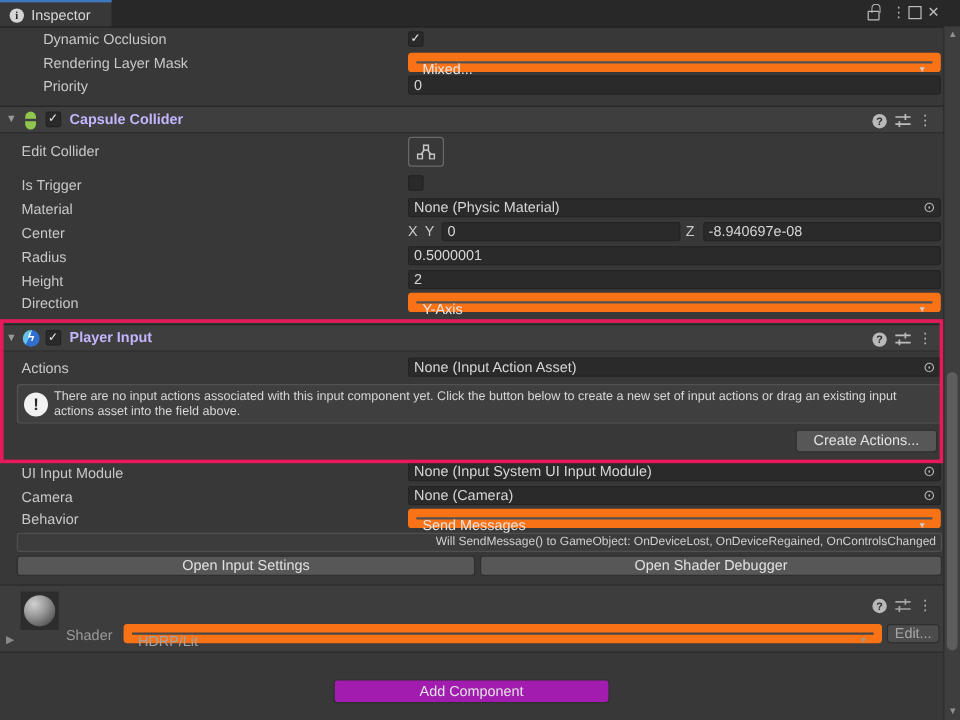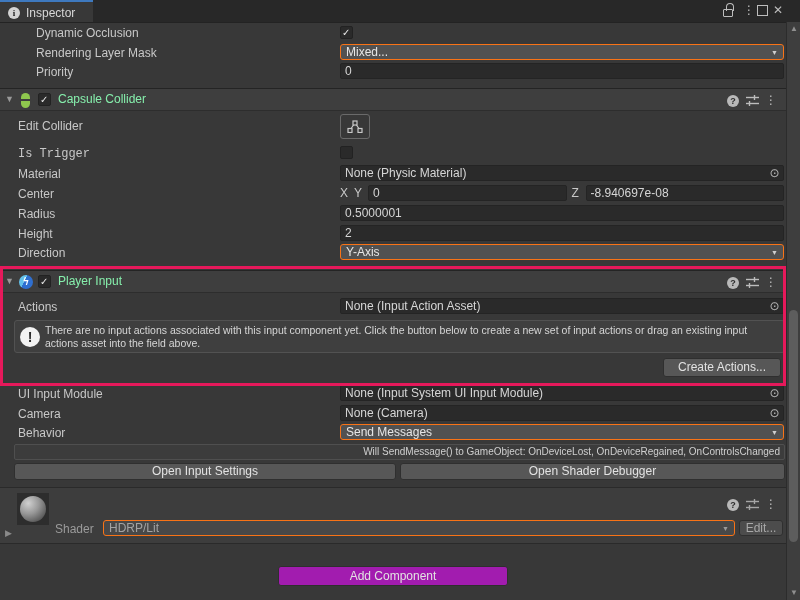--- a/index.html
+++ b/index.html
@@ -20,33 +20,33 @@
   .wctl{position:absolute;top:3px;height:14px;color:#bdbdbd;font-size:12px;line-height:14px;}
   .lock-body{position:absolute;left:1px;top:6px;width:8px;height:6px;border:1.5px solid #bdbdbd;border-radius:1px;}
   .lock-shackle{position:absolute;left:4px;top:0px;width:6px;height:7px;border:1.5px solid #bdbdbd;border-bottom:none;border-radius:4px 4px 0 0;}
   
   .lbl{position:absolute;left:18px;top:2px;white-space:nowrap;color:#c8c8c8;}
   .lbl.ind{left:36px;}
   .row{position:absolute;left:0;width:800px;height:18px;}
   .ctrl{position:absolute;left:340px;right:16px;top:0;height:16px;}
   .field{position:absolute;inset:0;background:#2a2a2a;border:1px solid #242424;border-radius:2px;
     color:#d6d6d6;padding:0 4px;line-height:14px;box-sizing:border-box;white-space:nowrap;overflow:hidden;}
-  .dd{position:absolute;inset:0;background:#515151;border:1px solid #f97316;border-radius:3px;
+  .dd{position:absolute;inset:0;background:#515151;border:7px solid #f97316;border-radius:3px;
     color:#e6e6e6;padding:0 5px;line-height:14px;box-sizing:border-box;white-space:nowrap;}
   .dd .arr{position:absolute;right:5px;top:4px;font-size:7px;color:#cfcfcf;line-height:7px;}
   .obj-pick{position:absolute;right:2px;top:1px;width:13px;height:13px;color:#b8b8b8;font-size:12px;line-height:13px;text-align:center;}
   .cb{position:absolute;width:13px;height:13px;background:#2a2a2a;border:1px solid #222;border-radius:2px;box-sizing:border-box;}
   .cb .tick{position:absolute;left:1px;top:-1px;font-size:10px;color:#e8e8e8;line-height:13px;}
   .btn{position:absolute;background:#575757;border:1px solid #2f2f2f;border-radius:3px;color:#e2e2e2;
     text-align:center;box-sizing:border-box;white-space:nowrap;}
   
   .hdr{position:absolute;left:0;width:786px;height:23px;background:#3e3e3e;border-top:1px solid #242424;border-bottom:1px solid #2d2d2d;box-sizing:border-box;}
   .fold{position:absolute;left:5px;top:5px;font-size:9px;color:#999;line-height:11px;}
   .hdr .cb{left:38px;top:4px;}
-  .hdr-title{position:absolute;left:58px;top:3px;font-weight:normal;color:#86efac;}
+  .hdr-title{position:absolute;left:58px;top:3px;font-weight:bold;color:#c4b5fd;}
   .hicon{position:absolute;top:4px;width:14px;height:14px;text-align:center;}
   .help-circle{display:inline-block;width:12px;height:12px;border-radius:50%;background:#b9b9b9;color:#2c2c2c;
     font-size:9px;font-weight:bold;line-height:12px;text-align:center;}
   .kebab{color:#bdbdbd;font-size:12px;line-height:14px;}
   .capsule-ic{position:absolute;left:21px;top:4px;width:9px;height:15px;background:#8fc74e;border-radius:5px;}
   .capsule-ic:after{content:"";position:absolute;left:0;top:6px;width:9px;height:2px;background:#3e3e3e;}
   .pi-ic{position:absolute;left:19px;top:4px;width:14px;height:14px;border-radius:50%;
     background:linear-gradient(115deg,#63c1ea 40%,#2f6fd0 40%);color:#fff;font-size:10px;font-weight:bold;
     text-align:center;line-height:14px;}
   
@@ -141,21 +141,21 @@
   <div class="abs" style="left:340px;top:114px;width:30px;height:25px;border:1px solid #6a6a6a;border-radius:3px;box-sizing:border-box;">
     <svg width="16" height="13" viewBox="0 0 16 13" style="margin:5px auto 0;">
       <g fill="none" stroke="#c8c8c8" stroke-width="1.2">
         <path d="M3 10 L8 3 L13 10"></path>
         <rect x="1" y="8.5" width="4" height="4" fill="#383838"></rect>
         <rect x="6" y="1" width="4" height="4" fill="#383838"></rect>
         <rect x="11" y="8.5" width="4" height="4" fill="#383838"></rect>
       </g>
     </svg>
   </div>
-  <div class="row" style="top:145px;font-family:Liberation Mono, monospace;">
+  <div class="row" style="top:145px;">
     <span class="lbl">Is Trigger</span>
     <span class="cb" style="left:340px;top:1px;"></span>
   </div>
   <div class="row" style="top:165px;">
     <span class="lbl">Material</span>
     <span class="ctrl">
         <span class="field">
       <span>None (Physic Material)</span>
       <span class="obj-pick">⊙</span>
     </span>

